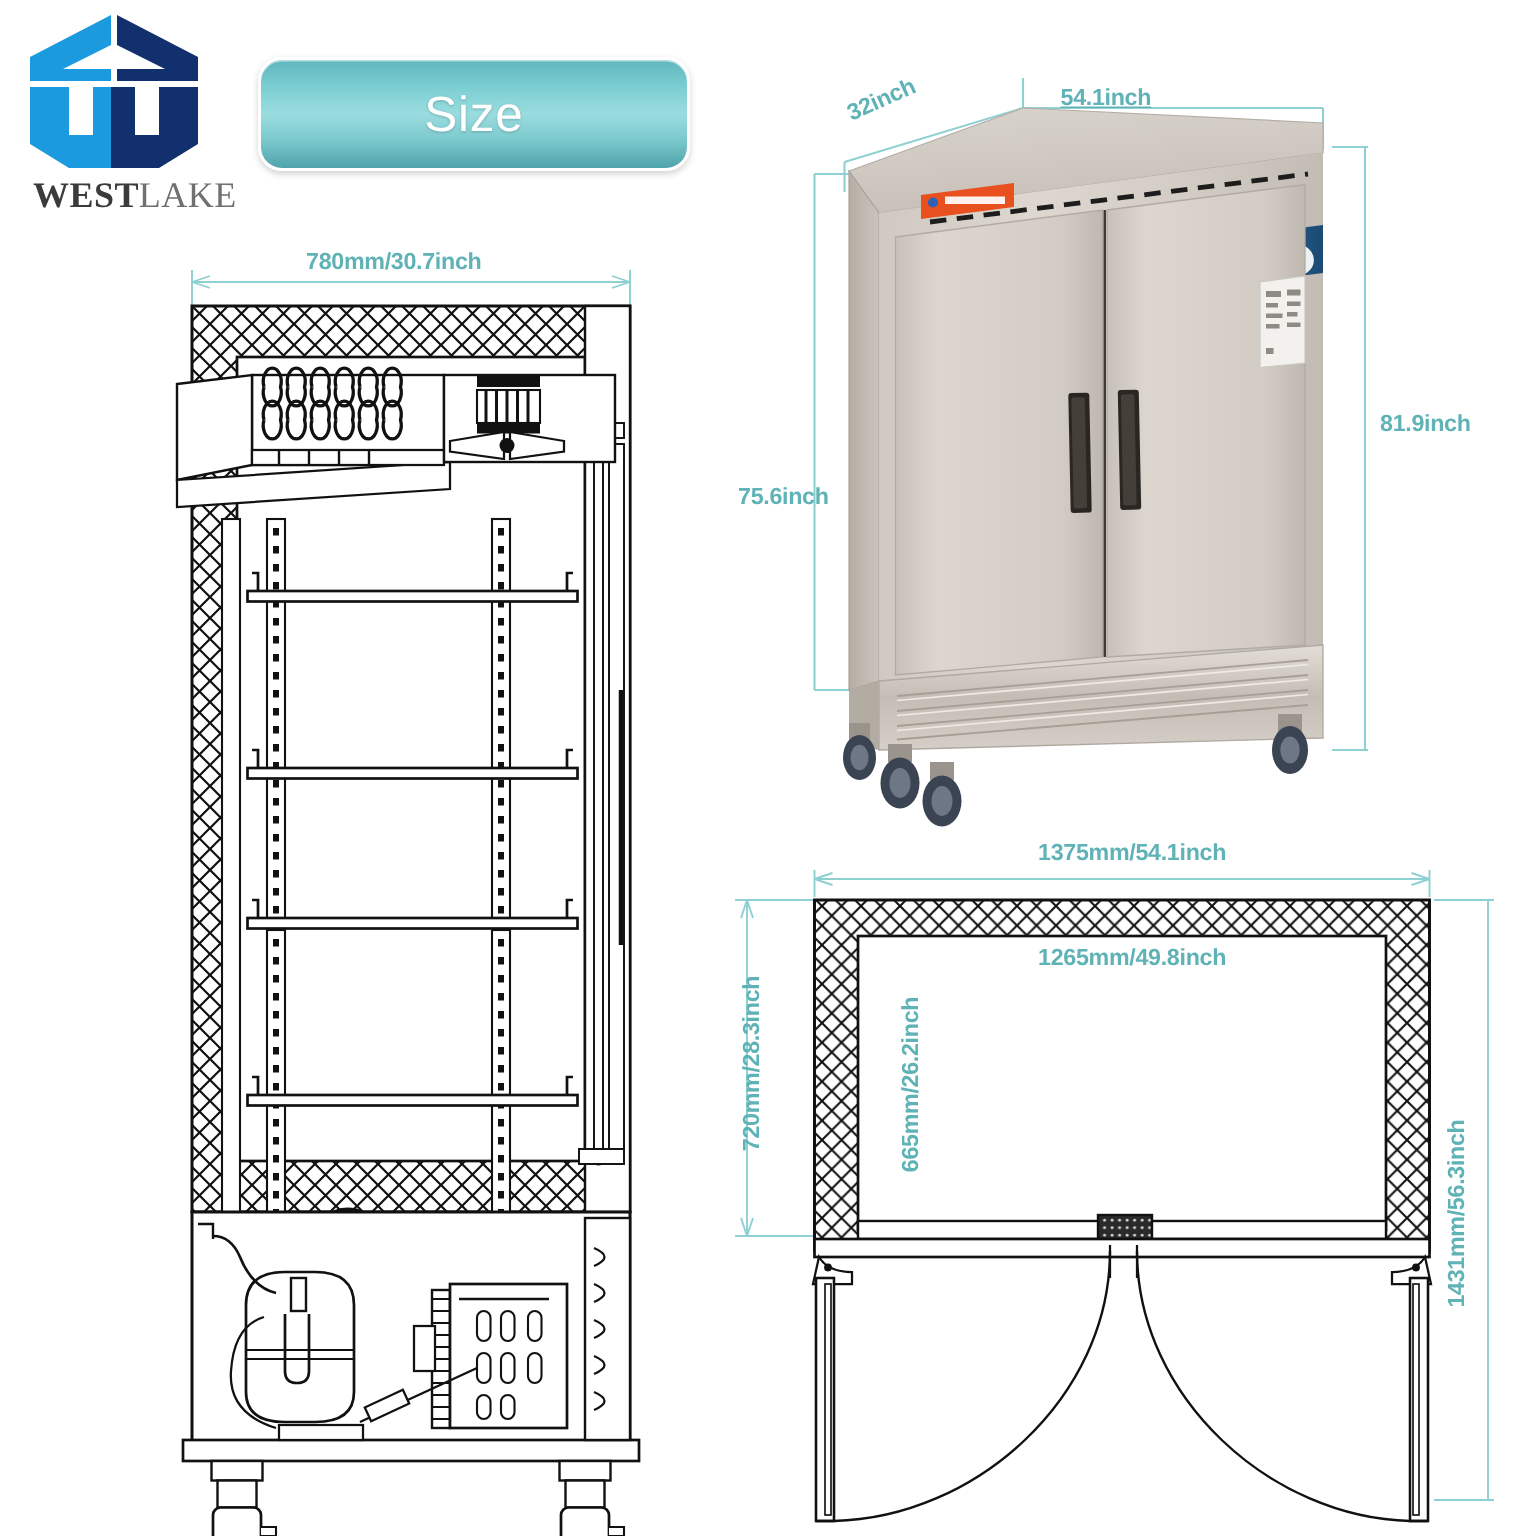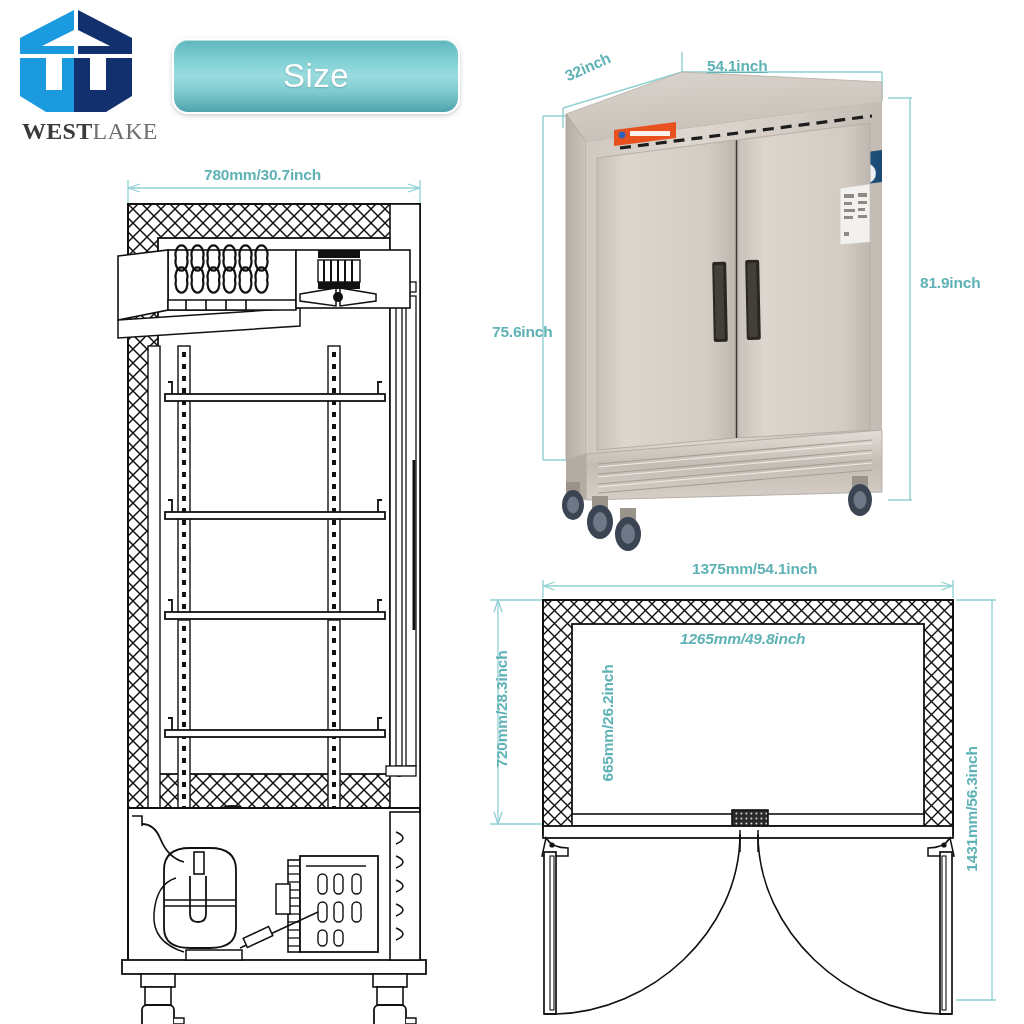--- a/index.html
+++ b/index.html
@@ -525,21 +525,21 @@
         <ellipse cx="103" cy="475" rx="6" ry="8.5" fill="#6e7786"></ellipse>
       </g>
     </g>
   </svg>
 </div>
 
 <div class="abs" style="left:470px;top:552px;width:554px;height:472px;">
 
   
   <div class="abs dim" style="left:222px;top:8px;">1375mm/54.1inch</div>
-  <div class="abs dim" style="left:210px;top:78px;font-style:italic;">1265mm/49.8inch</div>
+  <div class="abs dim" style="left:222px;top:78px;">1265mm/49.8inch</div>
   <div class="abs dim" style="left:-58px;top:148px;transform:rotate(-90deg);width:180px;text-align:center;">720mm/28.3inch</div>
   <div class="abs dim" style="left:48px;top:162px;transform:rotate(-90deg);width:180px;text-align:center;">665mm/26.2inch</div>
   <div class="abs dim" style="left:402px;top:248px;transform:rotate(-90deg);width:200px;text-align:center;">1431mm/56.3inch</div>
 
   <svg width="554" height="472" viewBox="0 0 554 472">
     <defs>
       <pattern id="xh3" width="13" height="13" patternUnits="userSpaceOnUse">
         <rect width="13" height="13" fill="#fff"></rect>
         <path d="M0,0 L13,13 M13,0 L0,13" stroke="#111" stroke-width="1.4"></path>
       </pattern>

